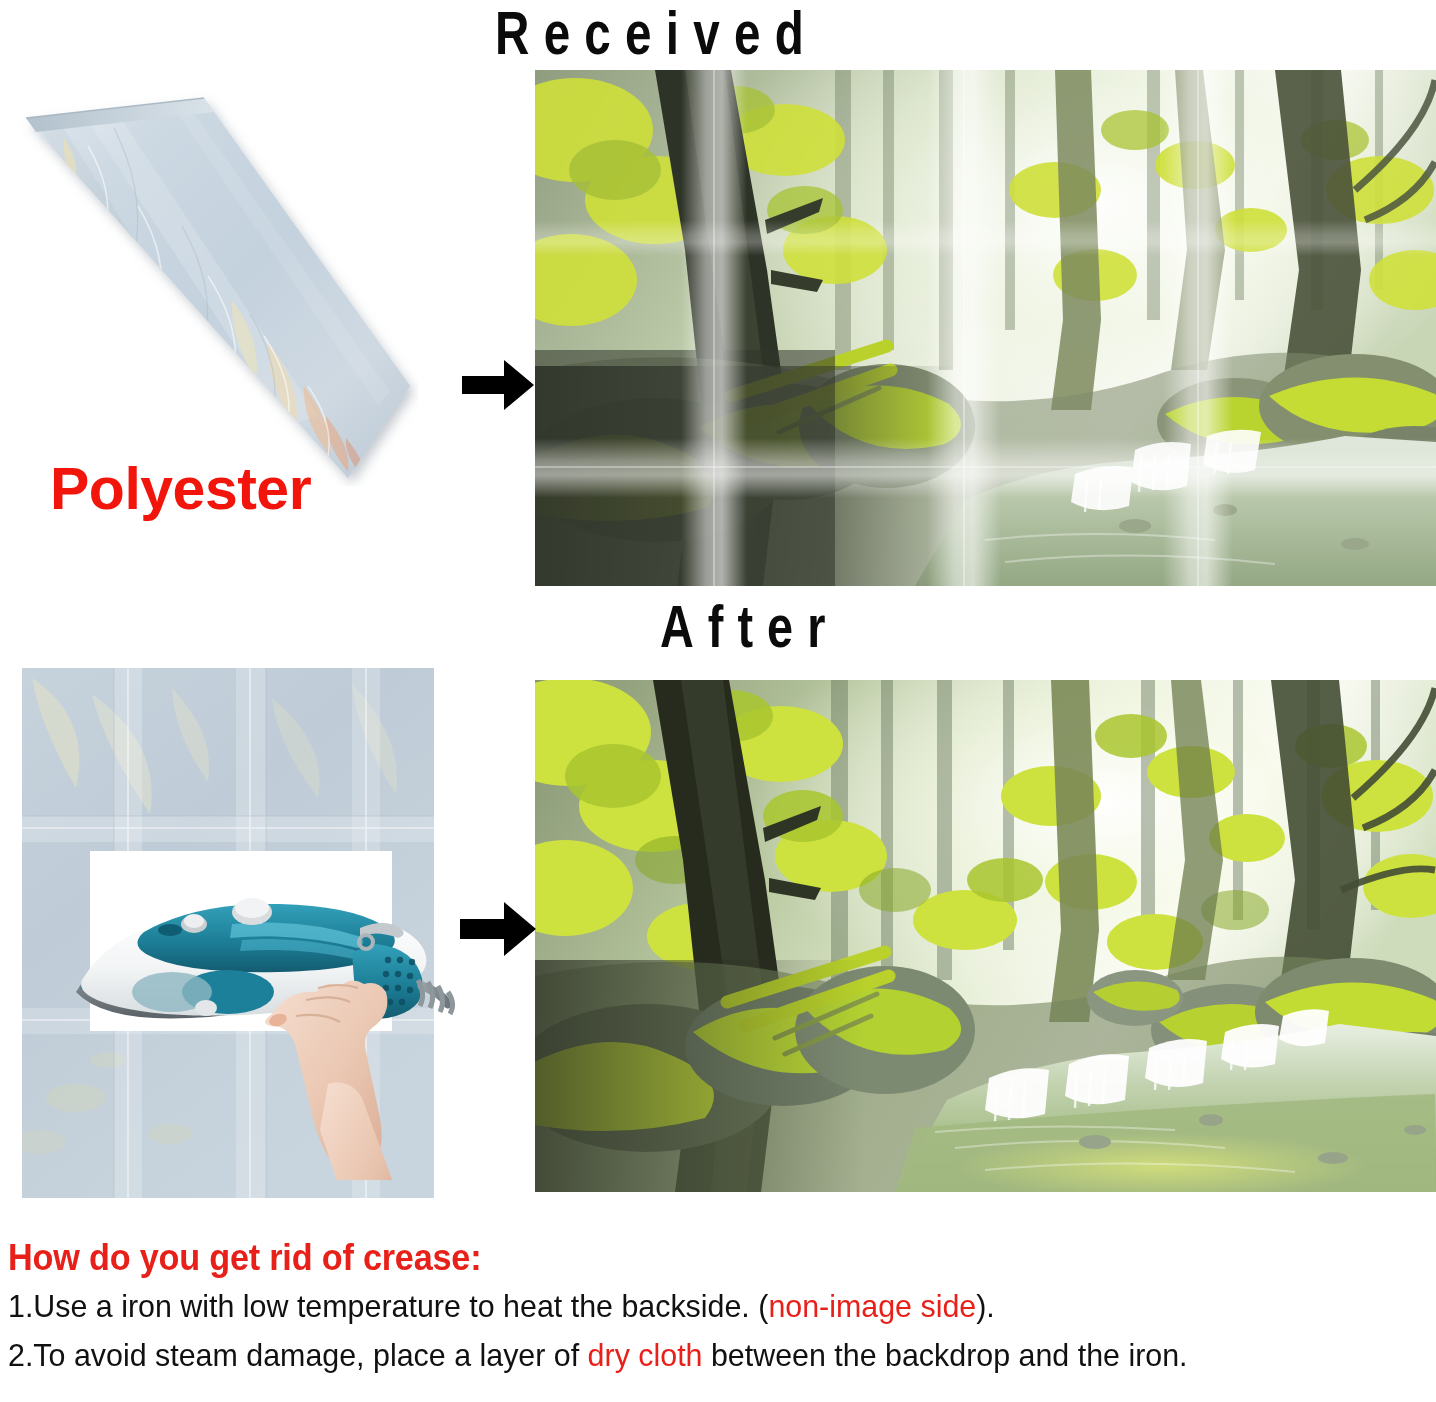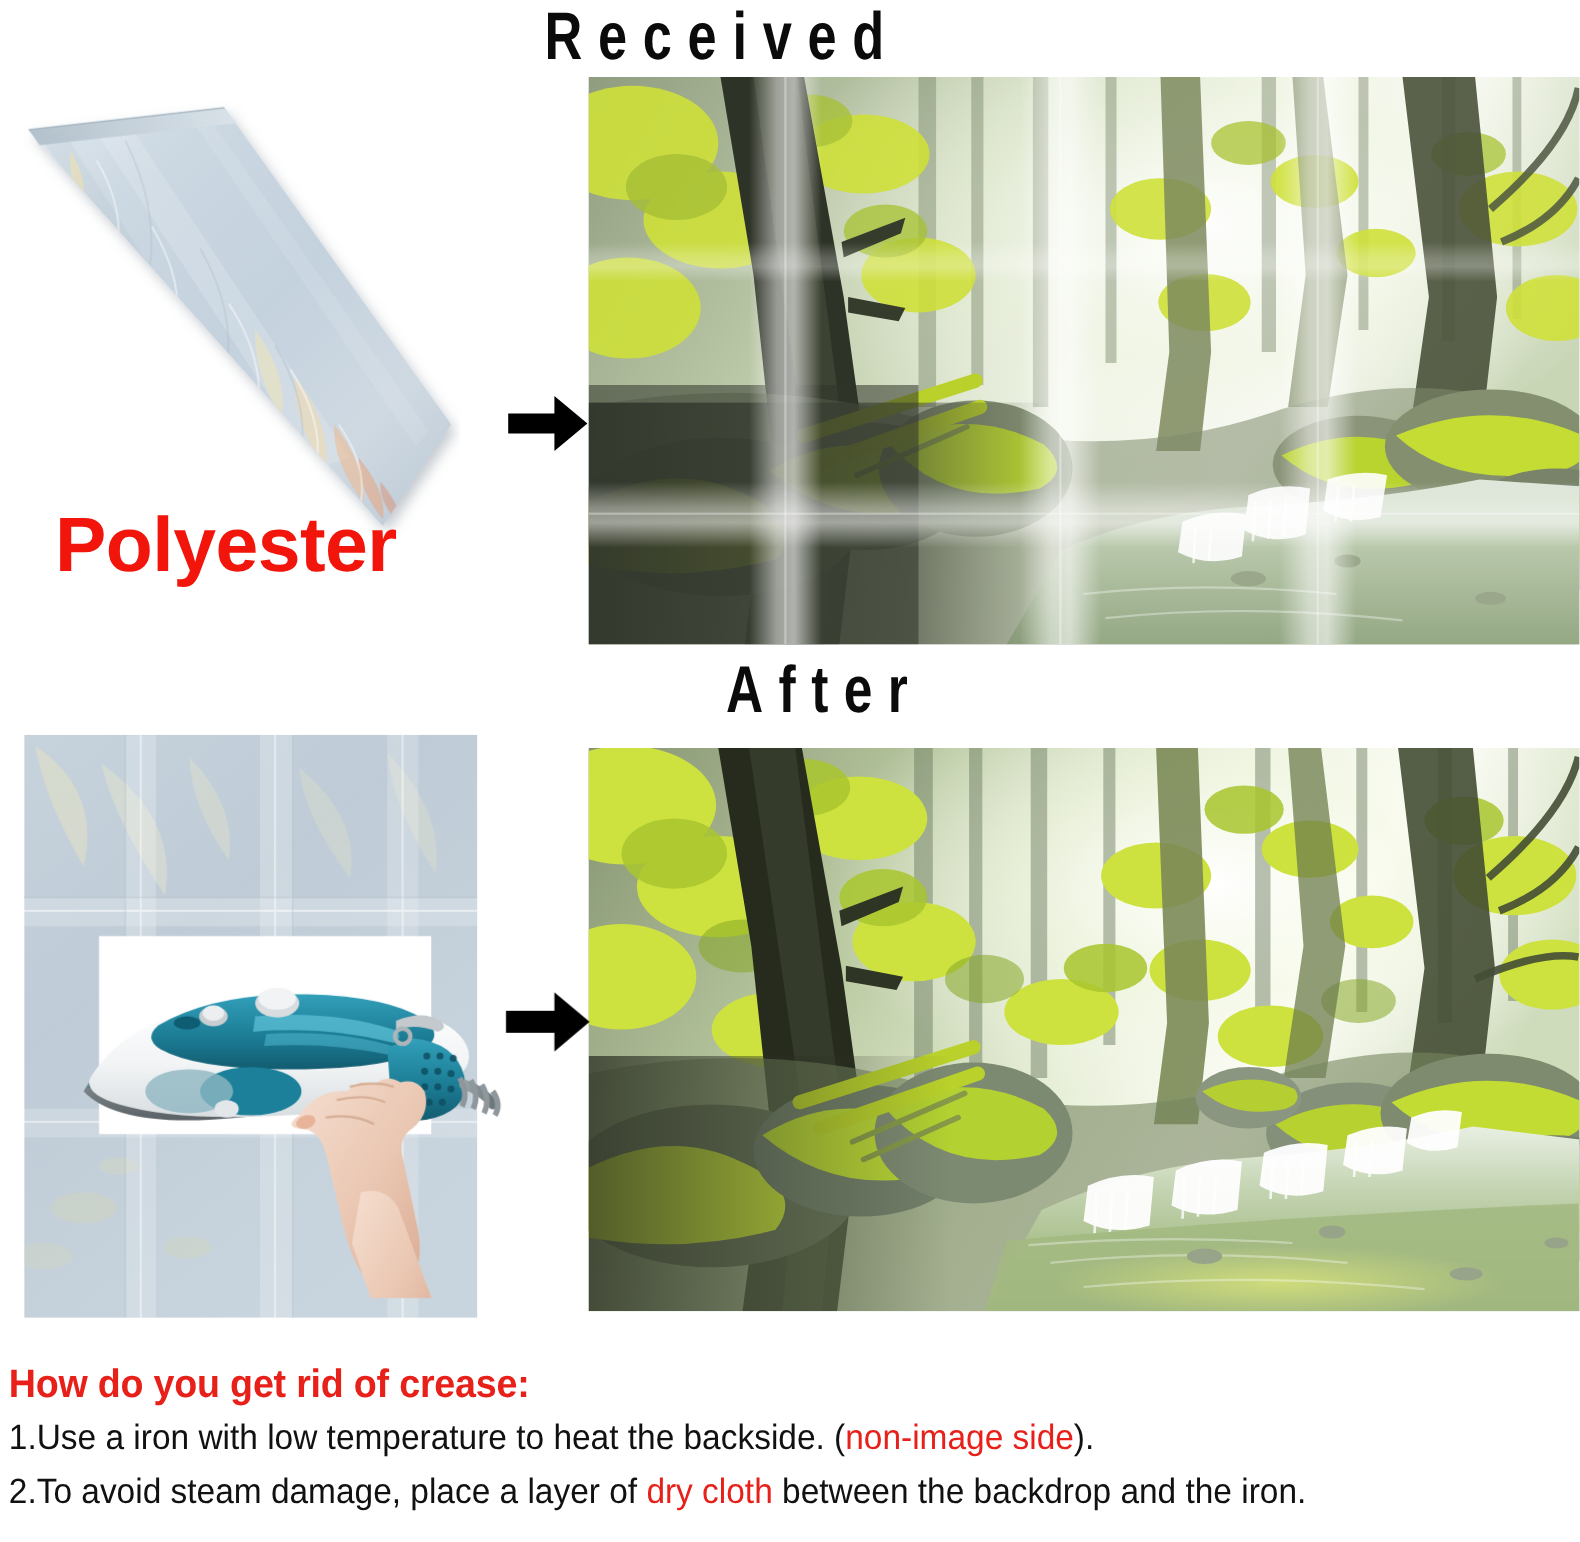--- a/index.html
+++ b/index.html
@@ -9,21 +9,21 @@
   .stage{position:absolute;left:0;top:0;width:1136px;height:1402px;background:#fff;}
 
   
   .hdr{position:absolute;font-family:"Liberation Sans",sans-serif;font-weight:bold;
        color:#0b0b0b;letter-spacing:.30em;white-space:nowrap;
        transform:scaleX(.78);transform-origin:left center;}
   #hdr-received{left:495px;top:-2px;font-size:61px;}
   #hdr-after{left:660px;top:592px;font-size:60px;}
 
   
-  #polyester{position:absolute;left:50px;top:455px;font-size:70px;font-weight:bold;
+  #polyester{position:absolute;left:50px;top:455px;font-size:59px;font-weight:bold;
              color:#f2150c;letter-spacing:-.5px;white-space:nowrap;z-index:6;
              font-family:"Liberation Sans",sans-serif;}
 
   
   .arrow{position:absolute;z-index:7;}
   #arrow-top{left:460px;top:356px;}
   #arrow-bottom{left:458px;top:898px;}
 
   
   .photo{position:absolute;overflow:hidden;background:#cfd6cd;}

